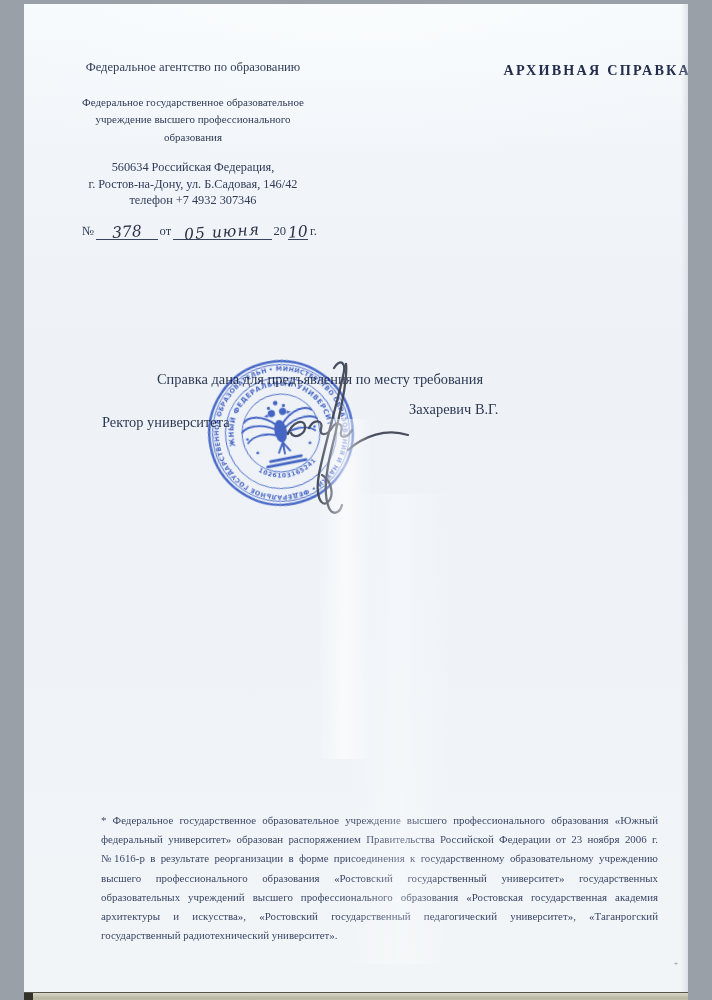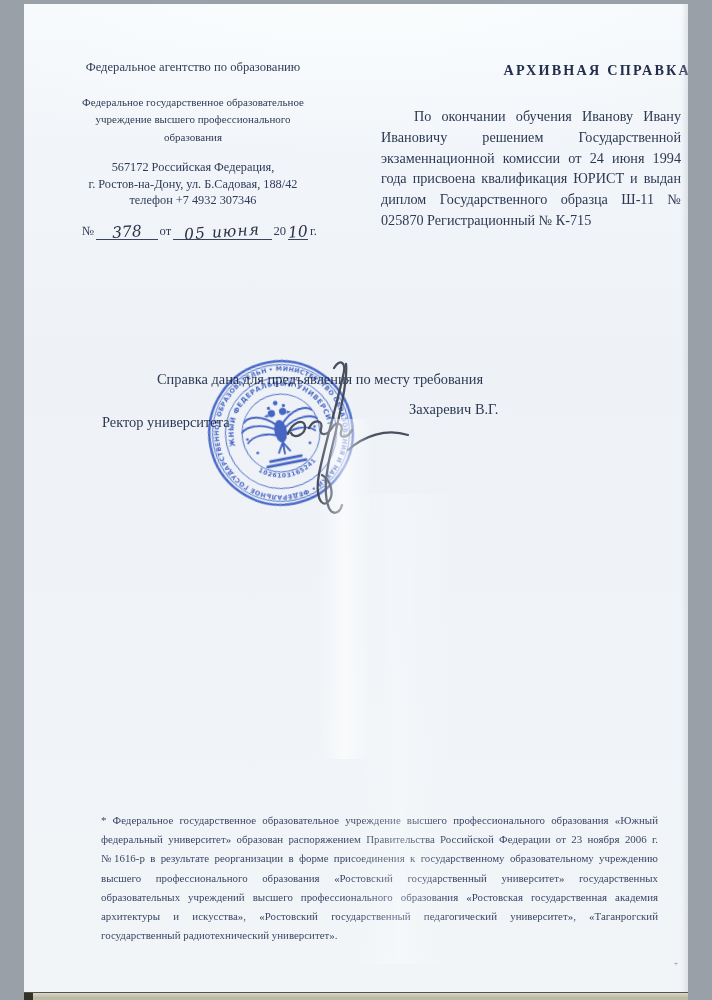--- a/index.html
+++ b/index.html
@@ -62,38 +62,37 @@
 </style>
 </head>
 <body>
 
 <div class="page">
 
   <div class="header-left">
     <div class="agency">Федеральное агентство по образованию</div>
     <div class="institution">Федеральное государственное образовательное учреждение высшего профессионального образования</div>
     <div class="address">
-      <div>567172 Российская Федерация,</div>
-      <div>г. Ростов-на-Дону, ул. Б.Садовая, 188/42</div>
+      <div>560634 Российская Федерация,</div>
+      <div>г. Ростов-на-Дону, ул. Б.Садовая, 146/42</div>
       <div>телефон +7 4932 307346</div>
     </div>
     <div class="doc-number-line">
       <span class="printed">№</span>
         <span class="hw-slot slot-num"><span class="hw">378</span></span>
       <span class="printed">от</span>
         <span class="hw-slot slot-date"><span class="hw">05 июня</span></span>
       <span class="printed">20</span>
         <span class="hw-slot slot-year"><span class="hw">10</span></span>
       <span class="printed">г.</span>
     </div>
   </div>
 
   <div class="main-col">
     <div class="doc-title">АРХИВНАЯ СПРАВКА</div>
-    <p class="body-par">По окончании обучения Иванову Ивану Ивановичу решением Государственной экзаменнационной комиссии от 24 июня 1994 года присвоена квалификация ЮРИСТ и выдан диплом Государственного образца Ш-11 № 025870 Регистрационный № К-715</p>
   </div>
 
   <div class="issued-line">Справка дана для предъявления по месту требования</div>
   <div class="rector-label">Ректор университета</div>
   <div class="rector-name">Захаревич В.Г.</div>
 
   <div class="stamp-wrap">
     <svg viewBox="0 0 160 160">
       <defs>
         <path id="arcOuter" d="M80,14.5 A65.5,65.5 0 1 1 79.9,14.5"></path>

